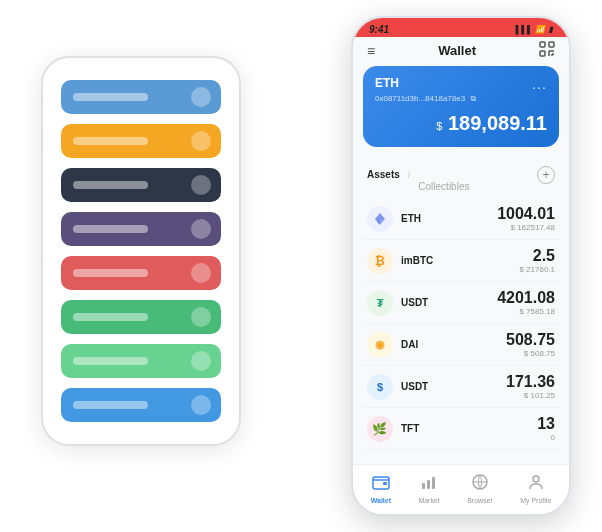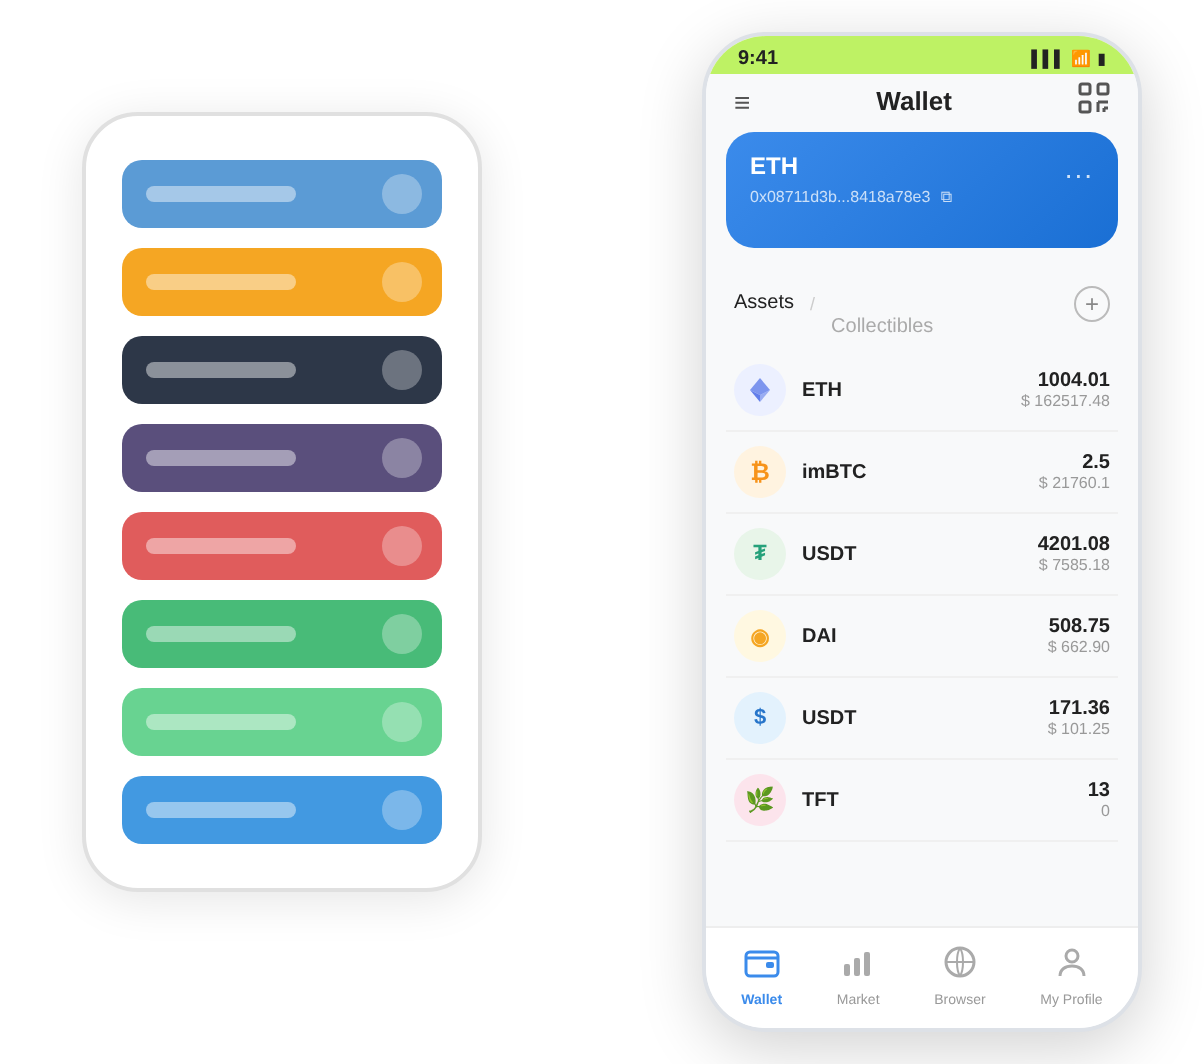--- a/index.html
+++ b/index.html
@@ -83,21 +83,22 @@
       overflow: hidden;
       display: flex;
       flex-direction: column;
     }
 
     .status-bar {
       display: flex;
       justify-content: space-between;
       align-items: center;
       padding: 6px 16px 2px;
-      background: #bef264;
+      background: #ef4444;
+      font-style: italic;
     }
     .status-time {
       font-size: 10px;
       font-weight: 600;
       color: #222;
     }
     .status-icons {
       display: flex;
       gap: 3px;
       align-items: center;
@@ -174,21 +175,21 @@
       align-items: center;
       padding: 2px 14px 6px;
     }
     .assets-tabs {
       display: flex;
       gap: 8px;
       align-items: center;
     }
     .assets-tab-active {
       font-size: 10px;
-      font-weight: 400;
+      font-weight: 700;
       color: #222;
     }
     .assets-tab-divider {
       color: #ccc;
       font-size: 9px;
     }
     .assets-tab-inactive {
       font-size: 10px;
       color: #aaa;
       margin-top: 24px;
@@ -231,21 +232,21 @@
     .asset-name {
       font-size: 10px;
       font-weight: 600;
       color: #222;
       flex: 1;
     }
     .asset-amounts {
       text-align: right;
     }
     .asset-amount {
-      font-size: 10px;
+      font-size: 16px;
       font-weight: 600;
       color: #222;
     }
     .asset-usd {
       font-size: 8px;
       color: #999;
       margin-left: 35px;
     }
 
     
@@ -356,20 +357,24 @@
 
     <div class="eth-card">
       <div class="eth-card-top">
         <span class="eth-card-label">ETH</span>
         <span class="eth-card-dots">...</span>
       </div>
       <div class="eth-card-addr">
         <span>0x08711d3b...8418a78e3</span>
         <span style="margin-left:3px;">⧉</span>
       </div>
+      <div class="eth-card-balance">
+        <span class="eth-card-balance-prefix">$</span>
+        <span>189,089.11</span>
+      </div>
     </div>
 
     <div class="assets-header">
       <div class="assets-tabs">
         <span class="assets-tab-active">Assets</span>
         <span class="assets-tab-divider">/</span>
         <span class="assets-tab-inactive">Collectibles</span>
       </div>
       <div class="assets-add">+</div>
     </div>
@@ -407,21 +412,21 @@
           <div class="asset-amount">4201.08</div>
           <div class="asset-usd">$ 7585.18</div>
         </div>
       </div>
 
       <div class="asset-item">
         <div class="asset-icon dai-icon" style="background:#fff8e1;color:#f5a623;font-weight:700;font-size:11px;">◉</div>
         <span class="asset-name">DAI</span>
         <div class="asset-amounts">
           <div class="asset-amount">508.75</div>
-          <div class="asset-usd">$ 662.90</div>
+          <div class="asset-usd">$ 508.75</div>
         </div>
       </div>
 
       <div class="asset-item">
         <div class="asset-icon usdc-icon" style="background:#e3f2fd;color:#2775ca;font-weight:700;font-size:11px;">$</div>
         <span class="asset-name">USDT</span>
         <div class="asset-amounts">
           <div class="asset-amount">171.36</div>
           <div class="asset-usd">$ 101.25</div>
         </div>

